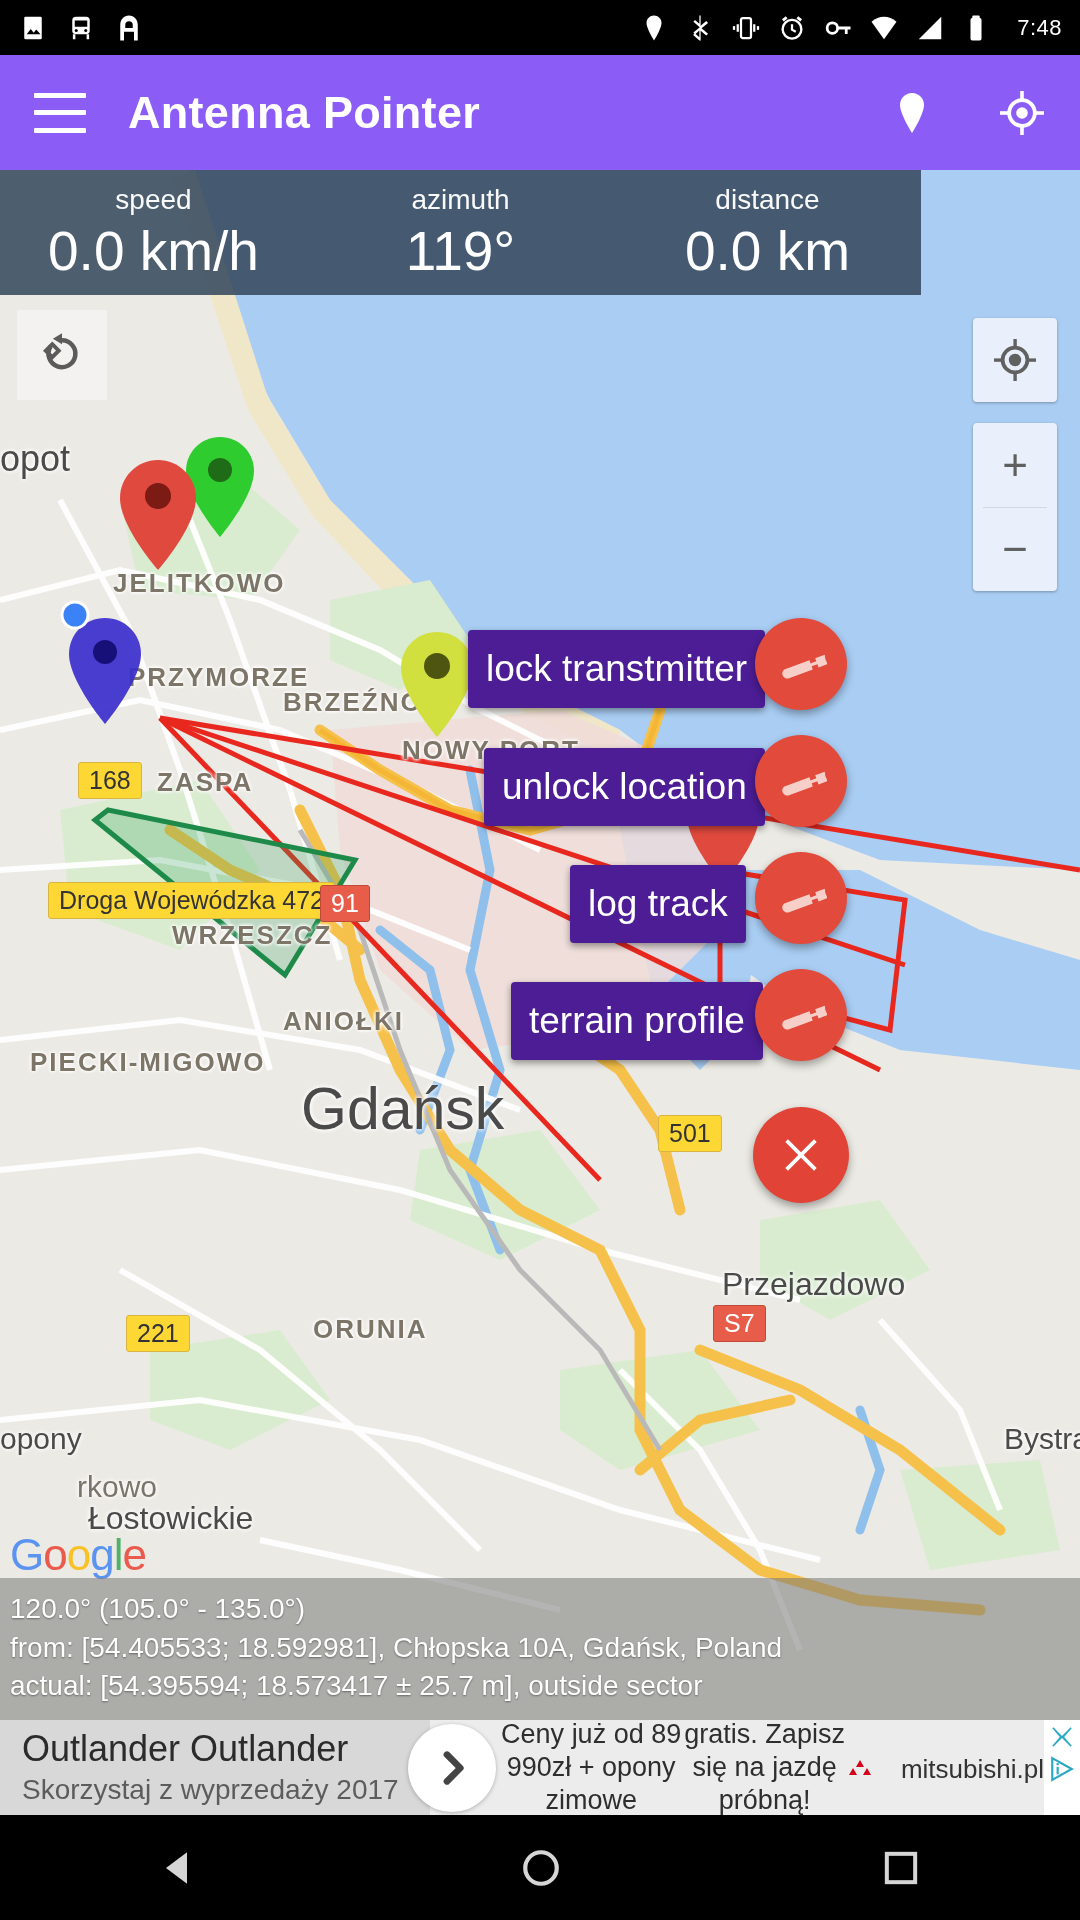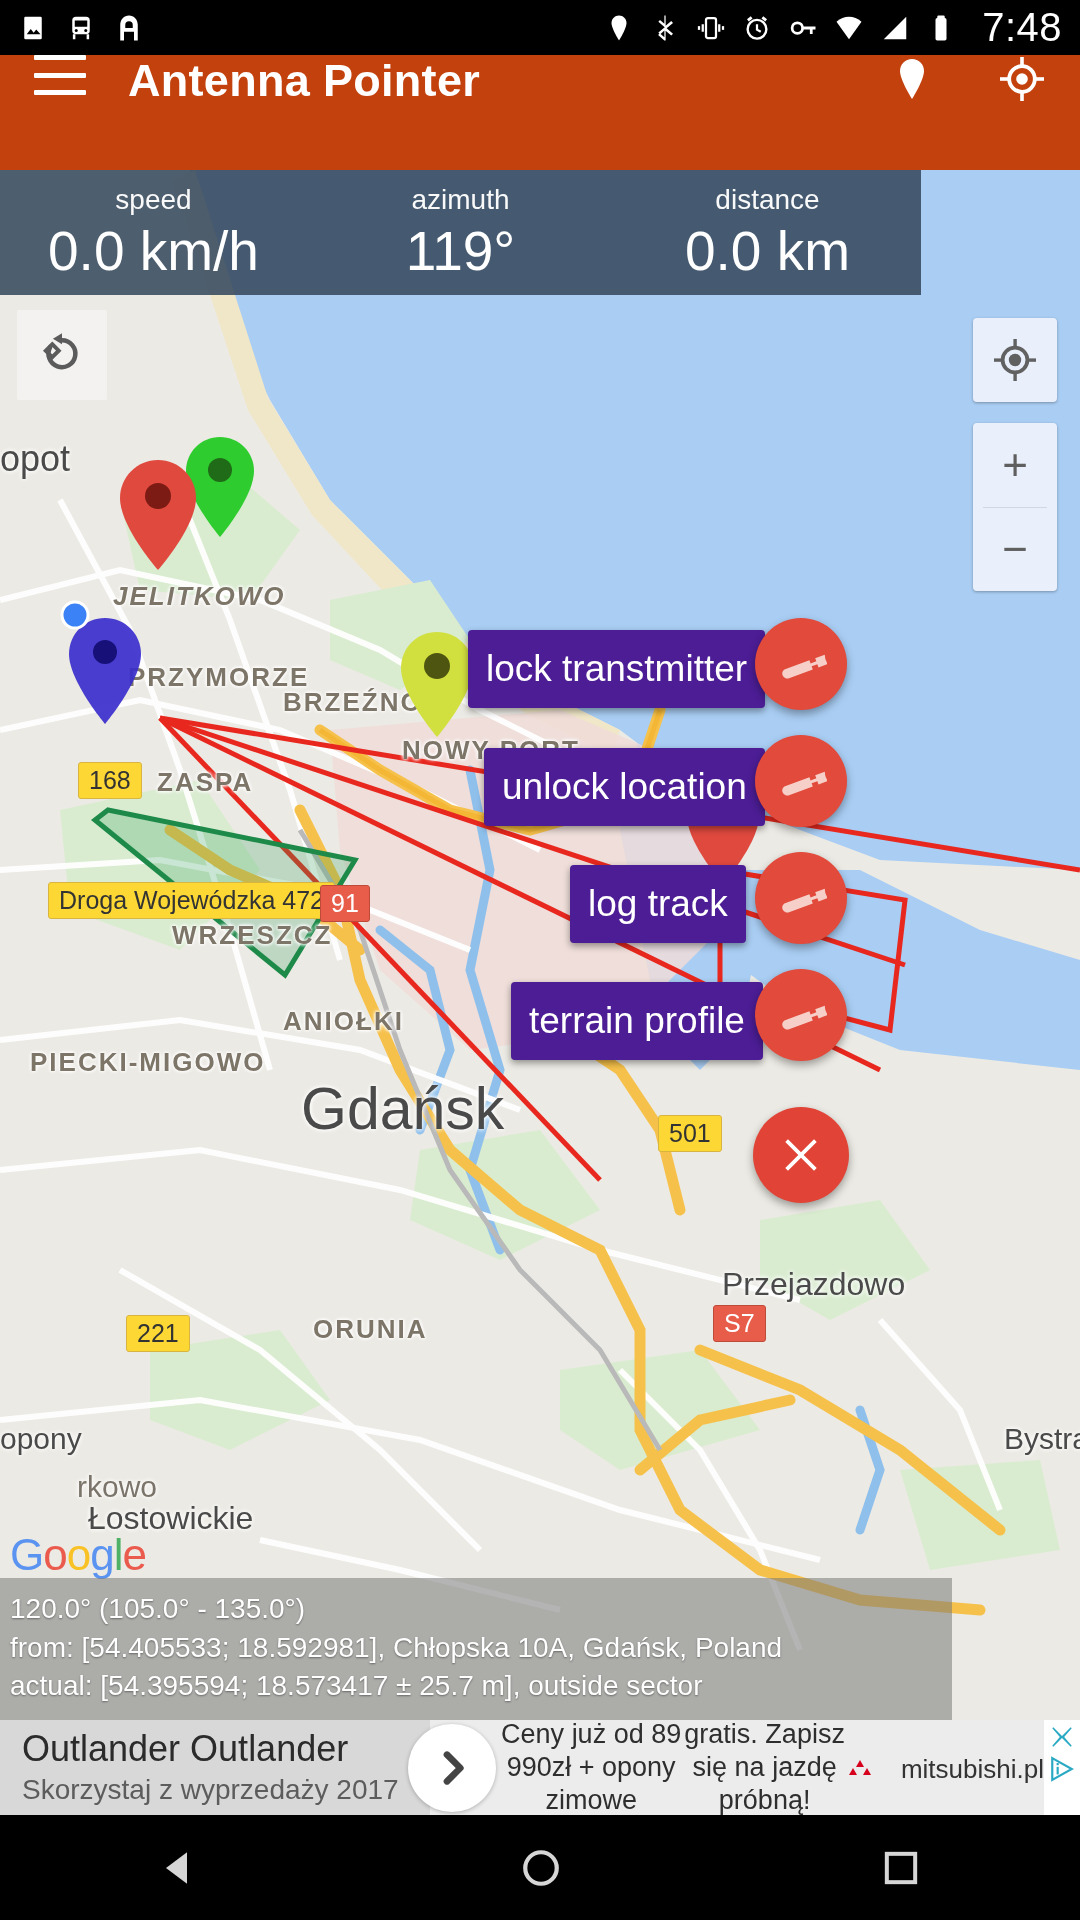--- a/index.html
+++ b/index.html
@@ -7,25 +7,25 @@
   body { font-family:"Liberation Sans", sans-serif; }
 
   #screen { position:relative; width:1080px; height:1920px; background:#000; overflow:hidden; }
 
   
   .statusbar{position:absolute;top:0;left:0;width:1080px;height:55px;background:#000;
     display:flex;align-items:center;padding:0 18px;}
   .sb-left{display:flex;align-items:center;gap:18px;}
   .sb-right{margin-left:auto;display:flex;align-items:center;gap:16px;}
   .sb-ico{width:30px;height:30px;display:block;fill:#fff;}
-  .sb-time{color:#fff;font-size:40px;letter-spacing:.5px;margin-left:10px;}
-
-  
-  .appbar{position:absolute;top:55px;left:0;width:1080px;height:115px;background:#c2410c;
-    display:flex;align-items:flex-start;padding:0 34px;}
+  .sb-time{color:#fff;font-size:22px;letter-spacing:.5px;margin-left:10px;}
+
+  
+  .appbar{position:absolute;top:55px;left:0;width:1080px;height:115px;background:#8b5cf6;
+    display:flex;align-items:center;padding:16px 34px;}
   .hamburger{width:52px;height:40px;display:flex;flex-direction:column;justify-content:space-between;cursor:pointer;}
   .hamburger i{display:block;height:5px;background:#fff;border-radius:1px;}
   .apptitle{color:#fff;font-size:45px;font-weight:bold;margin-left:42px;letter-spacing:.3px;}
   .ab-actions{margin-left:auto;display:flex;align-items:center;gap:62px;}
   .ab-ico{width:48px;height:48px;fill:#fff;display:block;}
 
   
   .map{position:absolute;top:170px;left:0;width:1080px;height:1660px;overflow:hidden;background:#e8e6e1;}
   .map-canvas{position:absolute;inset:0;}
 
@@ -55,21 +55,21 @@
     box-shadow:0 4px 9px rgba(0,0,0,.35);z-index:40;}
   .fab.small{width:92px;height:92px;}
   .fab.main{width:96px;height:96px;background:#e14436;}
   .fab svg{width:52px;height:52px;fill:#f6cfc9;}
   .fab.main svg{width:46px;height:46px;fill:#fff;}
 
   .fablabel{position:absolute;background:#4c1d95;color:#fff;border-radius:4px;
     padding:18px 18px;font-size:37px;white-space:nowrap;z-index:40;box-shadow:0 3px 7px rgba(0,0,0,.4);}
 
   
-  .statusoverlay{position:absolute;left:0;bottom:200px;width:952px;z-index:35;
+  .statusoverlay{position:absolute;left:0;bottom:200px;width:1080px;z-index:35;
     background:rgba(120,120,120,.55);padding:12px 10px 14px 10px;}
   .statusoverlay div{color:#fff;font-size:28px;line-height:1.38;text-shadow:0 1px 2px rgba(0,0,0,.4);}
 
   
   .ad{position:absolute;left:0;bottom:105px;width:1080px;height:95px;background:#ececec;display:flex;z-index:50;}
   .ad-left{width:430px;background:#d8d8d8;display:flex;flex-direction:column;justify-content:center;padding-left:22px;}
   .ad-title{font-size:36px;color:#2b2b2b;line-height:1.12;}
   .ad-sub{font-size:28px;color:#5c5c5c;line-height:1.2;margin-top:4px;}
   .ad-arrow{position:absolute;left:408px;top:50%;transform:translateY(-50%);width:88px;height:88px;border-radius:50%;
     background:#fff;display:flex;align-items:center;justify-content:center;box-shadow:0 1px 4px rgba(0,0,0,.25);}
@@ -261,21 +261,21 @@
       <path d="M720 700 L905 730 L890 860 L720 815Z" fill="none" stroke="#e8281e" stroke-width="5"></path>
 
       <path d="M108 640 L355 690 L285 805 L95 650Z" fill="#2e9e5b" fill-opacity=".25" stroke="#1e8a4a" stroke-width="5"></path>
     </svg>
 
     <div class="gwm">
       <span>G</span><span>o</span><span>o</span><span>g</span><span>l</span><span>e</span>
     </div>
 
     <div>
-      <div class="maplabel" style="left:113px;top:411px;font-size:26px;font-style:italic;">JELITKOWO</div>
+      <div class="maplabel" style="left:113px;top:398px;font-size:26px;">JELITKOWO</div>
       <div class="maplabel" style="left:128px;top:492px;font-size:26px;">PRZYMORZE</div>
       <div class="maplabel" style="left:283px;top:517px;font-size:26px;">BRZEŹNO</div>
       <div class="maplabel" style="left:402px;top:565px;font-size:26px;">NOWY PORT</div>
       <div class="maplabel" style="left:157px;top:597px;font-size:26px;">ZASPA</div>
       <div class="maplabel" style="left:172px;top:750px;font-size:26px;">WRZESZCZ</div>
       <div class="maplabel" style="left:283px;top:836px;font-size:26px;">ANIOŁKI</div>
       <div class="maplabel" style="left:30px;top:877px;font-size:26px;">PIECKI-MIGOWO</div>
       <div class="maplabel" style="left:313px;top:1144px;font-size:26px;">ORUNIA</div>
     </div>
     <div>

